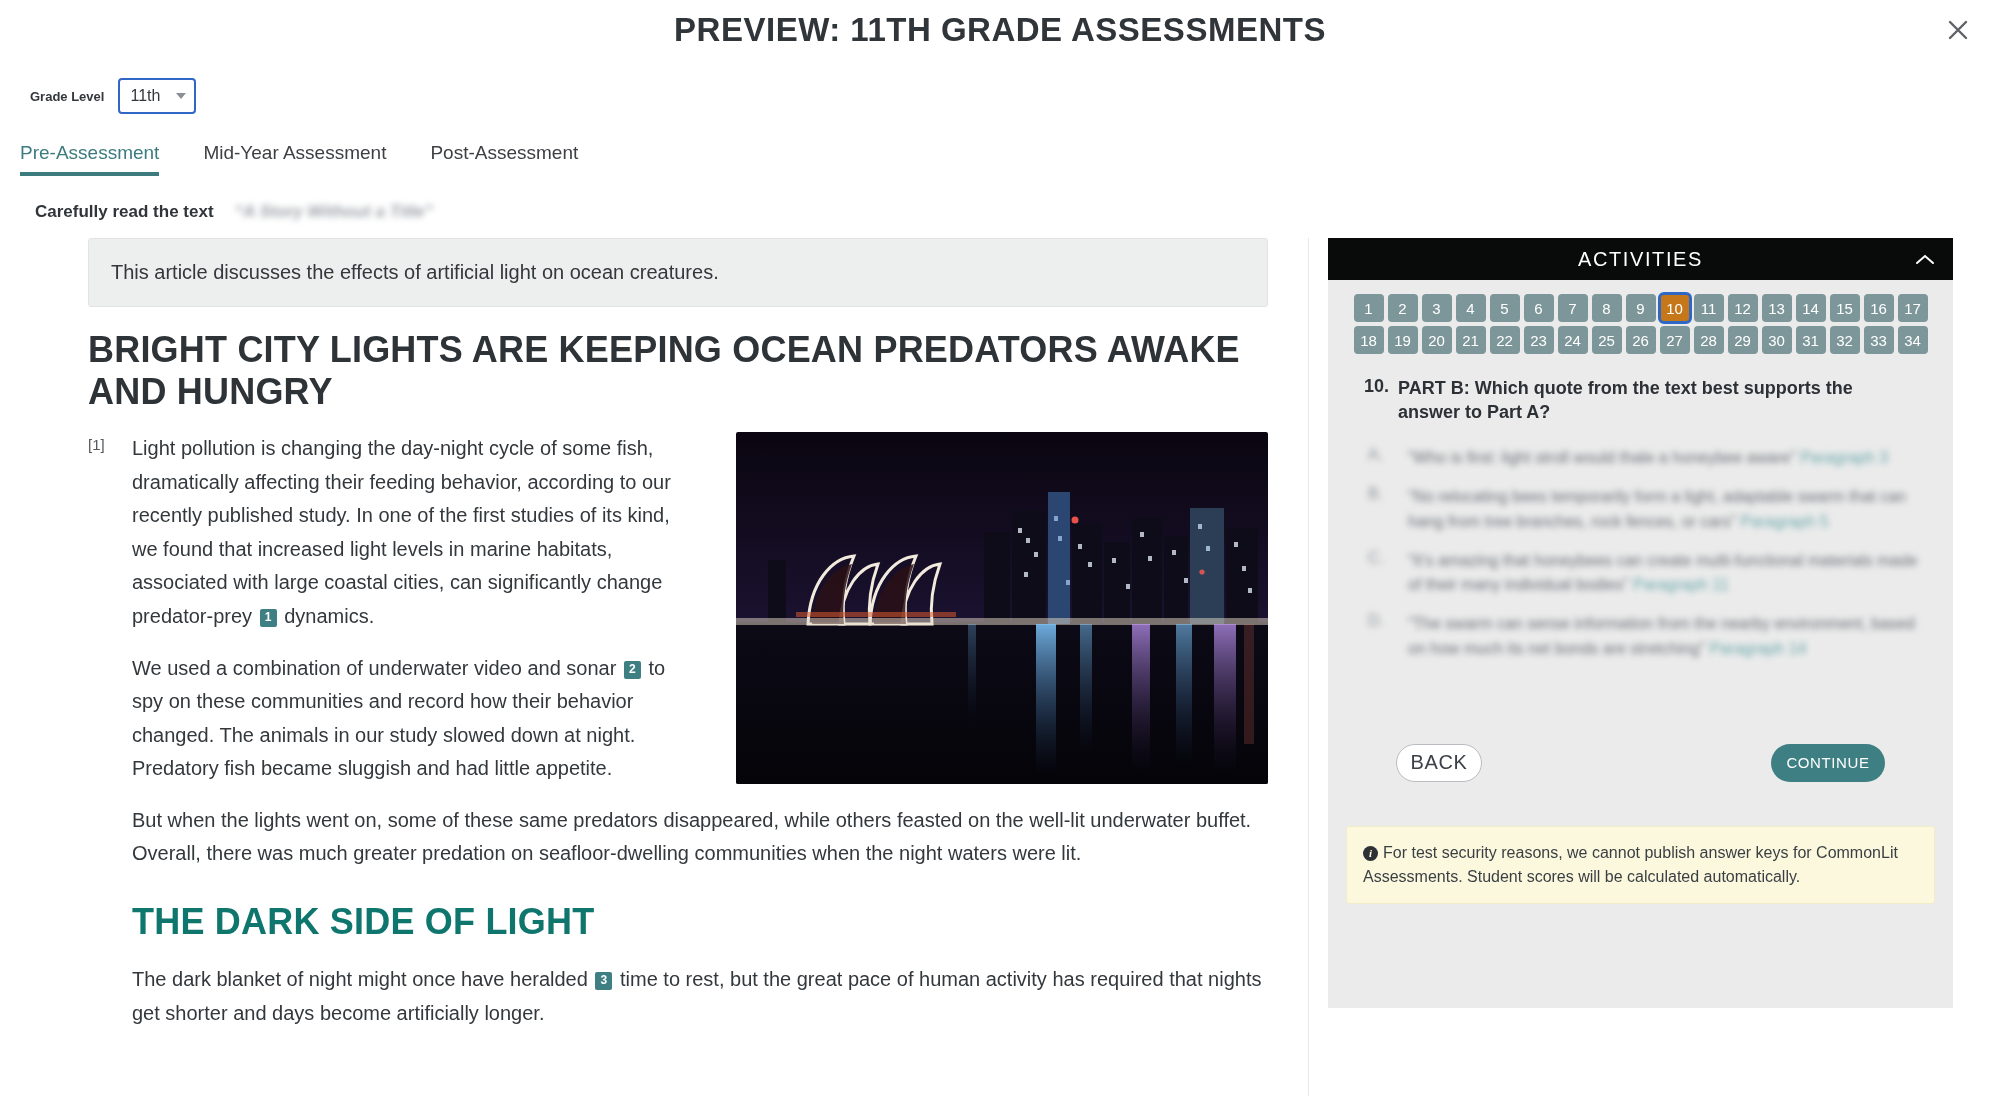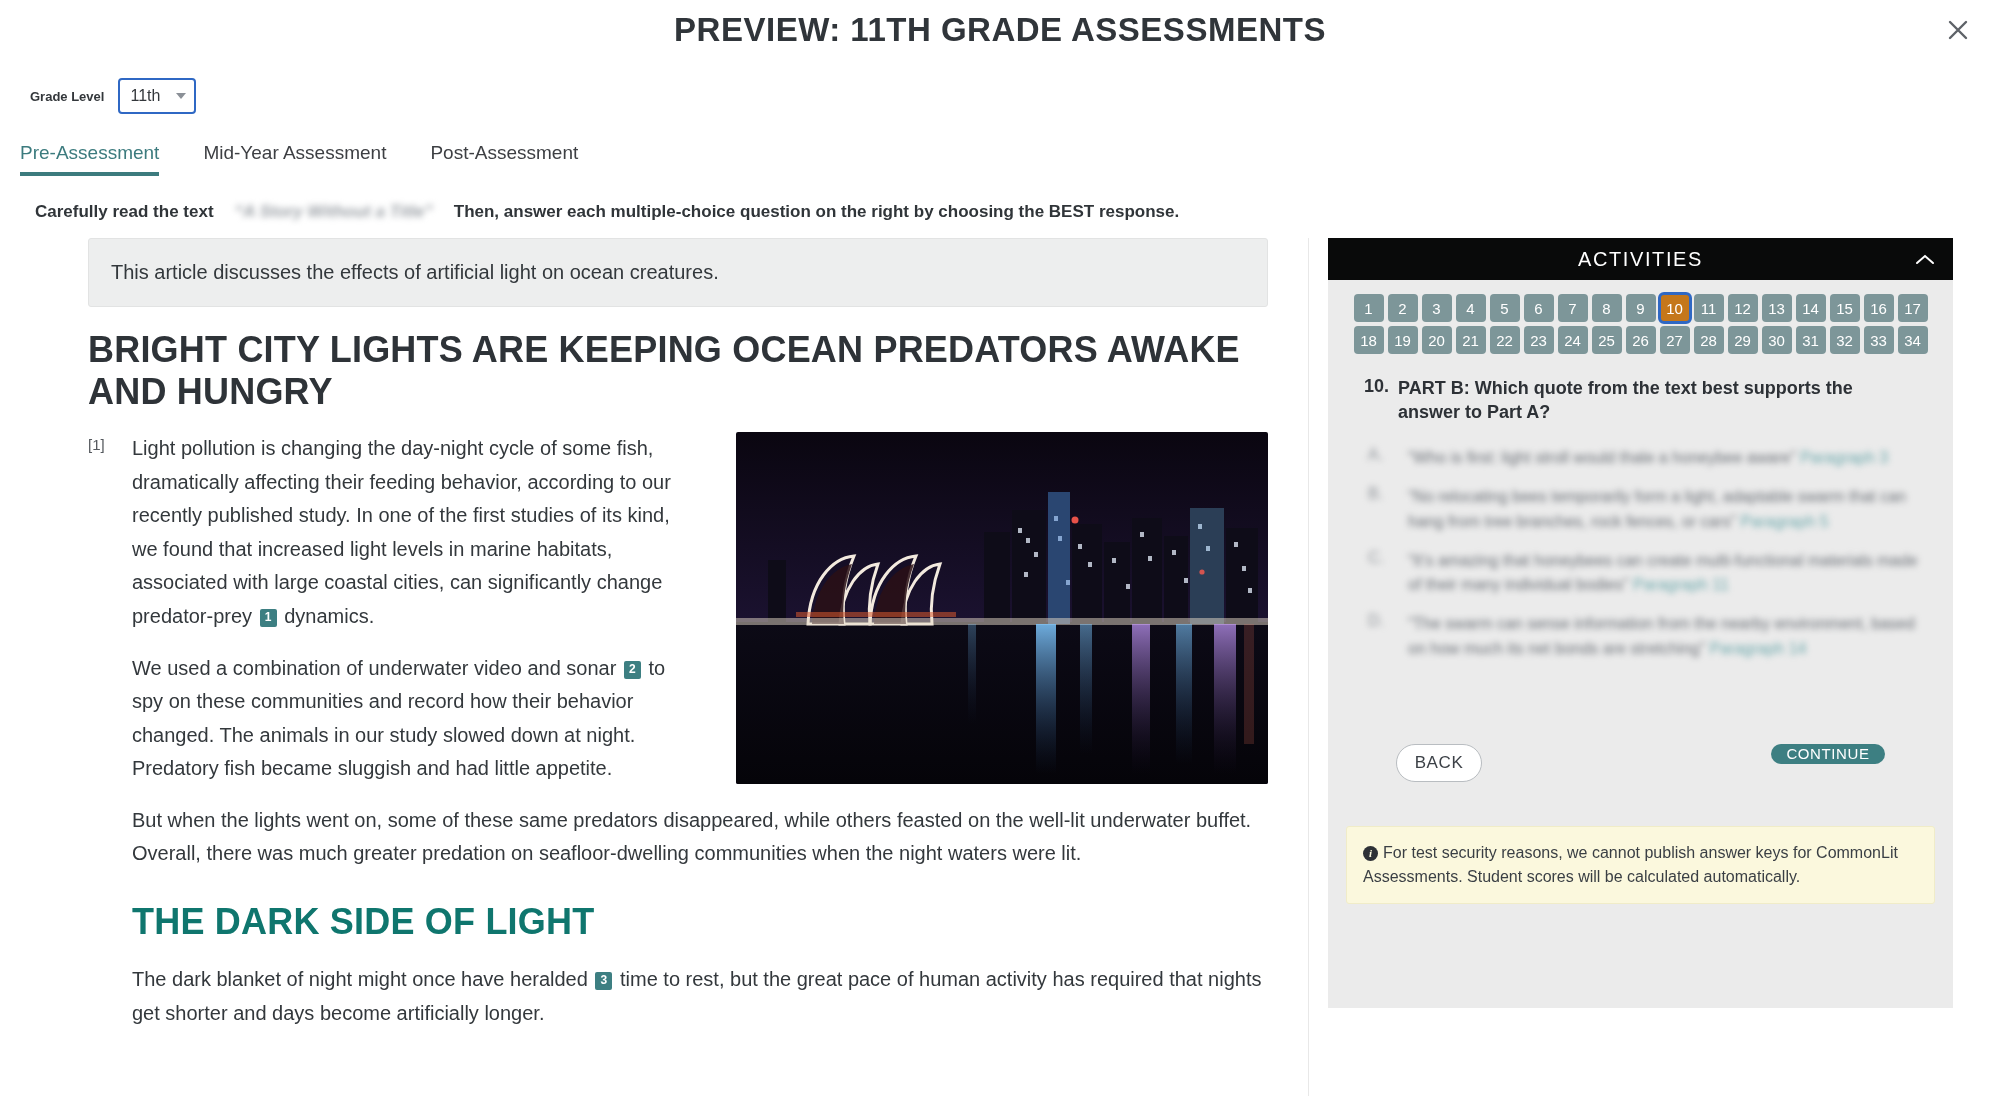--- a/index.html
+++ b/index.html
@@ -242,26 +242,26 @@
     display:flex; justify-content:space-between;
     padding: 30px 50px 0 50px;
     margin-top: 52px;
   }
   .btn-back {
     min-width: 86px; height: 38px;
     border-radius: 19px;
     border:1px solid #b9bdc1;
     background:#fff;
     color:#3c4147;
-    font-size:17px; letter-spacing:.6px;
+    font-size:20px; letter-spacing:.6px;
     display:flex;align-items:center;justify-content:center;
     cursor:pointer;
   }
   .btn-continue {
-    min-width: 114px; height: 20px;
+    min-width: 114px; height: 38px;
     border-radius: 19px;
     border:none;
     background:#3d7f82;
     color:#fff;
     font-size:15px; letter-spacing:.6px;
     display:flex;align-items:center;justify-content:center;
     cursor:pointer;
   }
   .notice {
     margin: 26px 18px 0 18px;
@@ -315,21 +315,20 @@
 
 <div class="tabs">
   <div class="tab active">Pre-Assessment</div>
   <div class="tab">Mid-Year Assessment</div>
   <div class="tab">Post-Assessment</div>
 </div>
 
 <div class="instruction">
   <span>Carefully read the text</span>
   <span class="redacted">“A Story Without a Title”</span>
-  <span>Then, answer each multiple-choice question on the right by choosing the BEST response.</span>
 </div>
 
 <div class="main">
 
   <div class="reading-pane">
 
     <div class="summary-box">This article discusses the effects of artificial light on ocean creatures.</div>
 
     <h1 class="article-title">BRIGHT CITY LIGHTS ARE KEEPING OCEAN PREDATORS AWAKE AND HUNGRY</h1>
 

